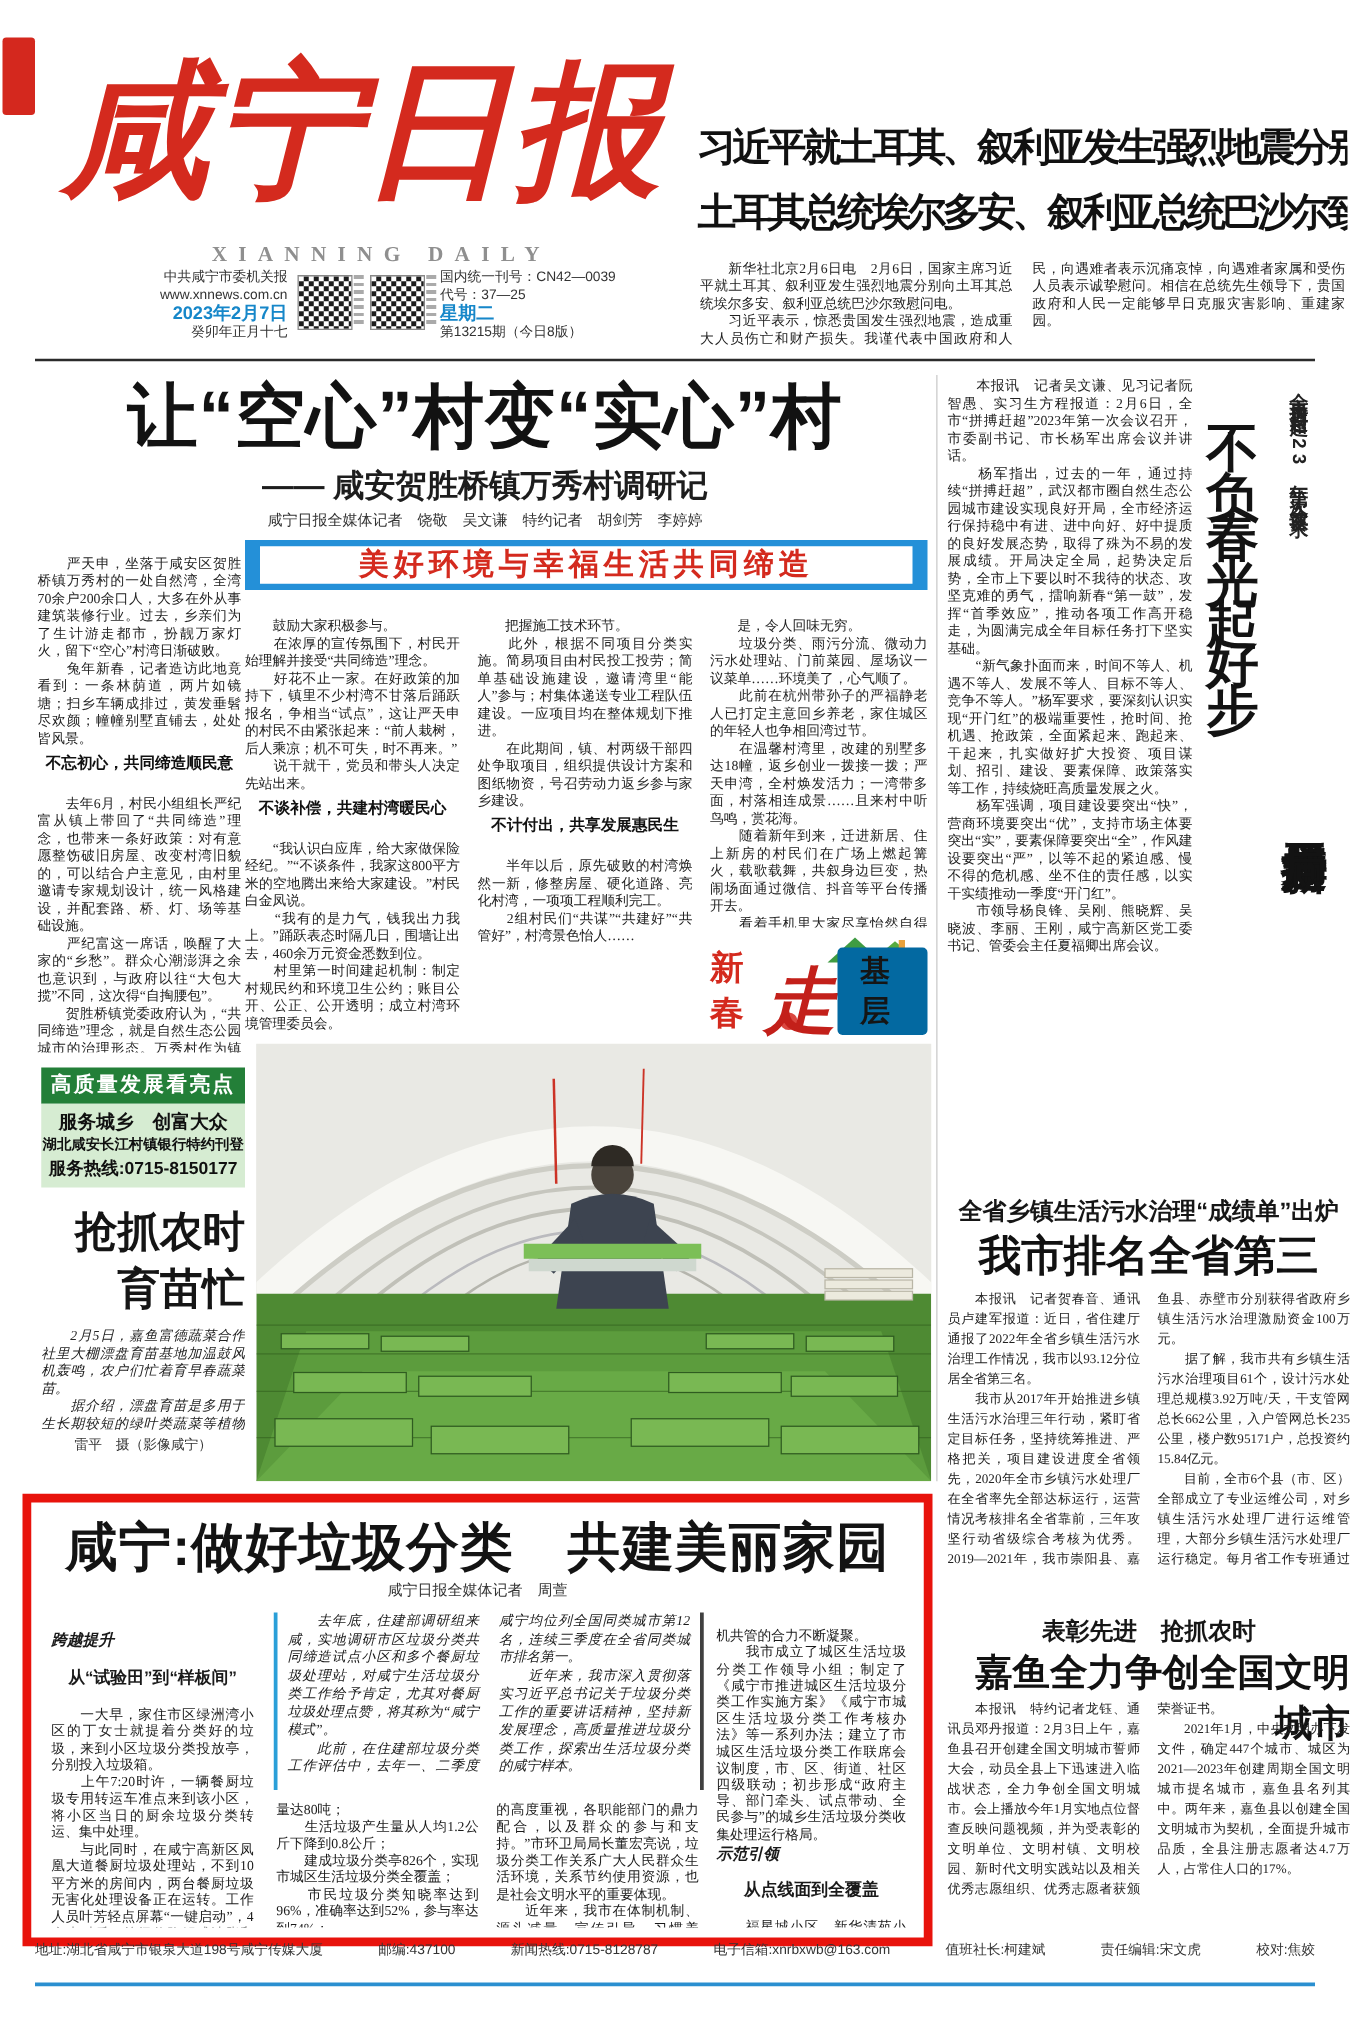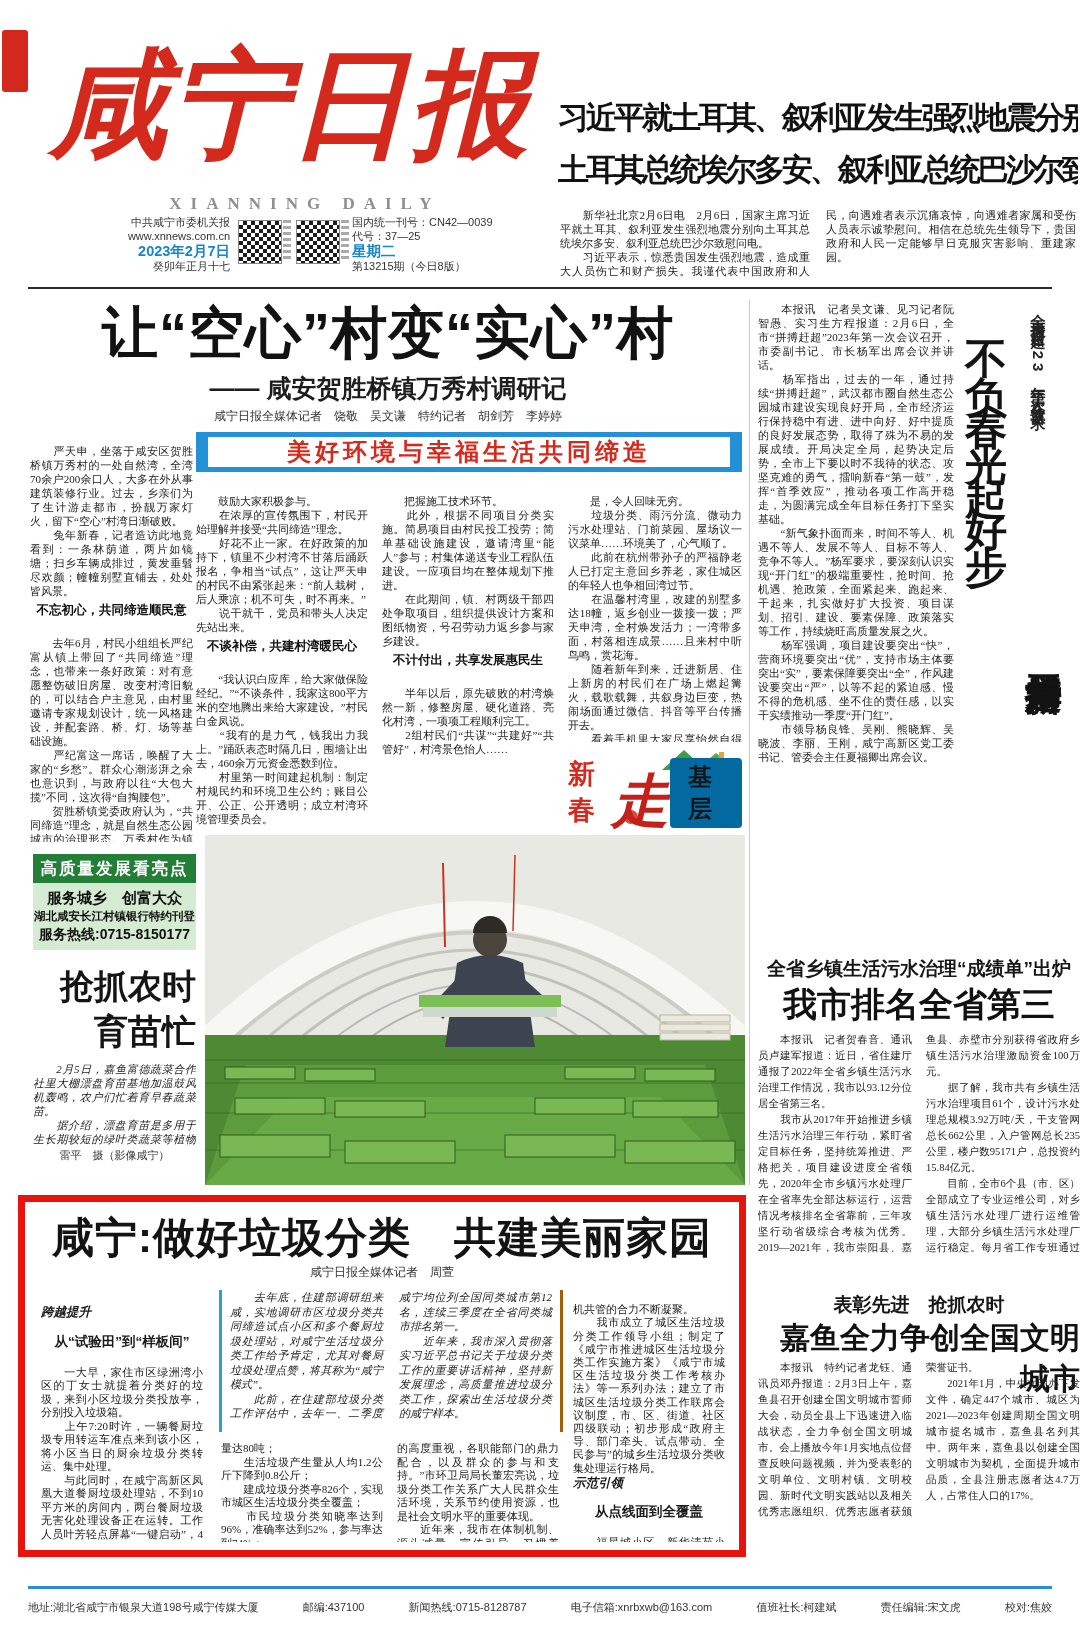--- a/index.html
+++ b/index.html
@@ -77,31 +77,31 @@
   .artC-kicker{left:758px;top:1292px;width:322px;text-align:center;font-weight:800;font-size:19px;color:#161616;}
   .artC-title{left:758px;top:1318px;width:322px;text-align:right;font-weight:900;font-size:30px;color:#111;}
   .artC-body{left:758px;top:1360px;width:322px;height:196px;column-count:2;column-gap:14px;font-size:10.5px;line-height:16px;}
 
   
   .feature-box{left:18px;top:1195px;width:714px;height:348px;border:7px solid #e8130c;background:#fff;}
   .fb-title{position:absolute;left:0;top:8px;width:100%;text-align:center;font-weight:900;font-size:42px;letter-spacing:1px;color:#131313;}
   .fb-byline{position:absolute;left:0;top:62px;width:100%;text-align:center;font-size:12px;color:#333;}
   .fb-col{position:absolute;top:88px;height:252px;font-size:11px;line-height:13.5px;overflow:hidden;}
   .fb-c1{left:16px;width:162px;}
-  .fb-intro{position:absolute;left:194px;top:88px;width:322px;height:142px;border-left:3px solid #2a9fd8;border-right:3px solid #a16207;
+  .fb-intro{position:absolute;left:194px;top:88px;width:322px;height:142px;border-left:3px solid #2a9fd8;border-right:3px solid #404040;
       padding:0 8px;column-count:2;column-gap:16px;font-style:italic;font-size:11px;line-height:14.5px;overflow:hidden;}
   .fb-c2{left:196px;top:240px;width:162px;height:100px;}
   .fb-c3{left:372px;top:240px;width:162px;height:100px;}
   .fb-c4{left:548px;width:152px;line-height:13.2px;}
   .fb-subhead1{text-align:left;font-style:italic;font-weight:700;font-size:12.5px;margin:2px 0;}
   .fb-subhead2{text-align:center;font-weight:800;font-size:13.5px;margin:0 0 4px 0;font-family:"Liberation Sans",sans-serif;}
 
   
   .footer-line{left:28px;top:1586px;width:1024px;height:3px;background:#2a8fd0;}
-  .footer-row{left:28px;top:1552px;width:1024px;display:flex;justify-content:space-between;font-size:11px;color:#333;margin-top:48px;}
+  .footer-row{left:28px;top:1552px;width:1024px;display:flex;justify-content:space-between;font-size:11px;color:#333;}
 </style>
 </head>
 <body>
 
 <div class="page">
 
   <div class="abs corner-seal"></div>
 
   <div class="abs masthead-title">咸宁日报</div>
   <div class="abs masthead-en">XIANNING DAILY</div>

